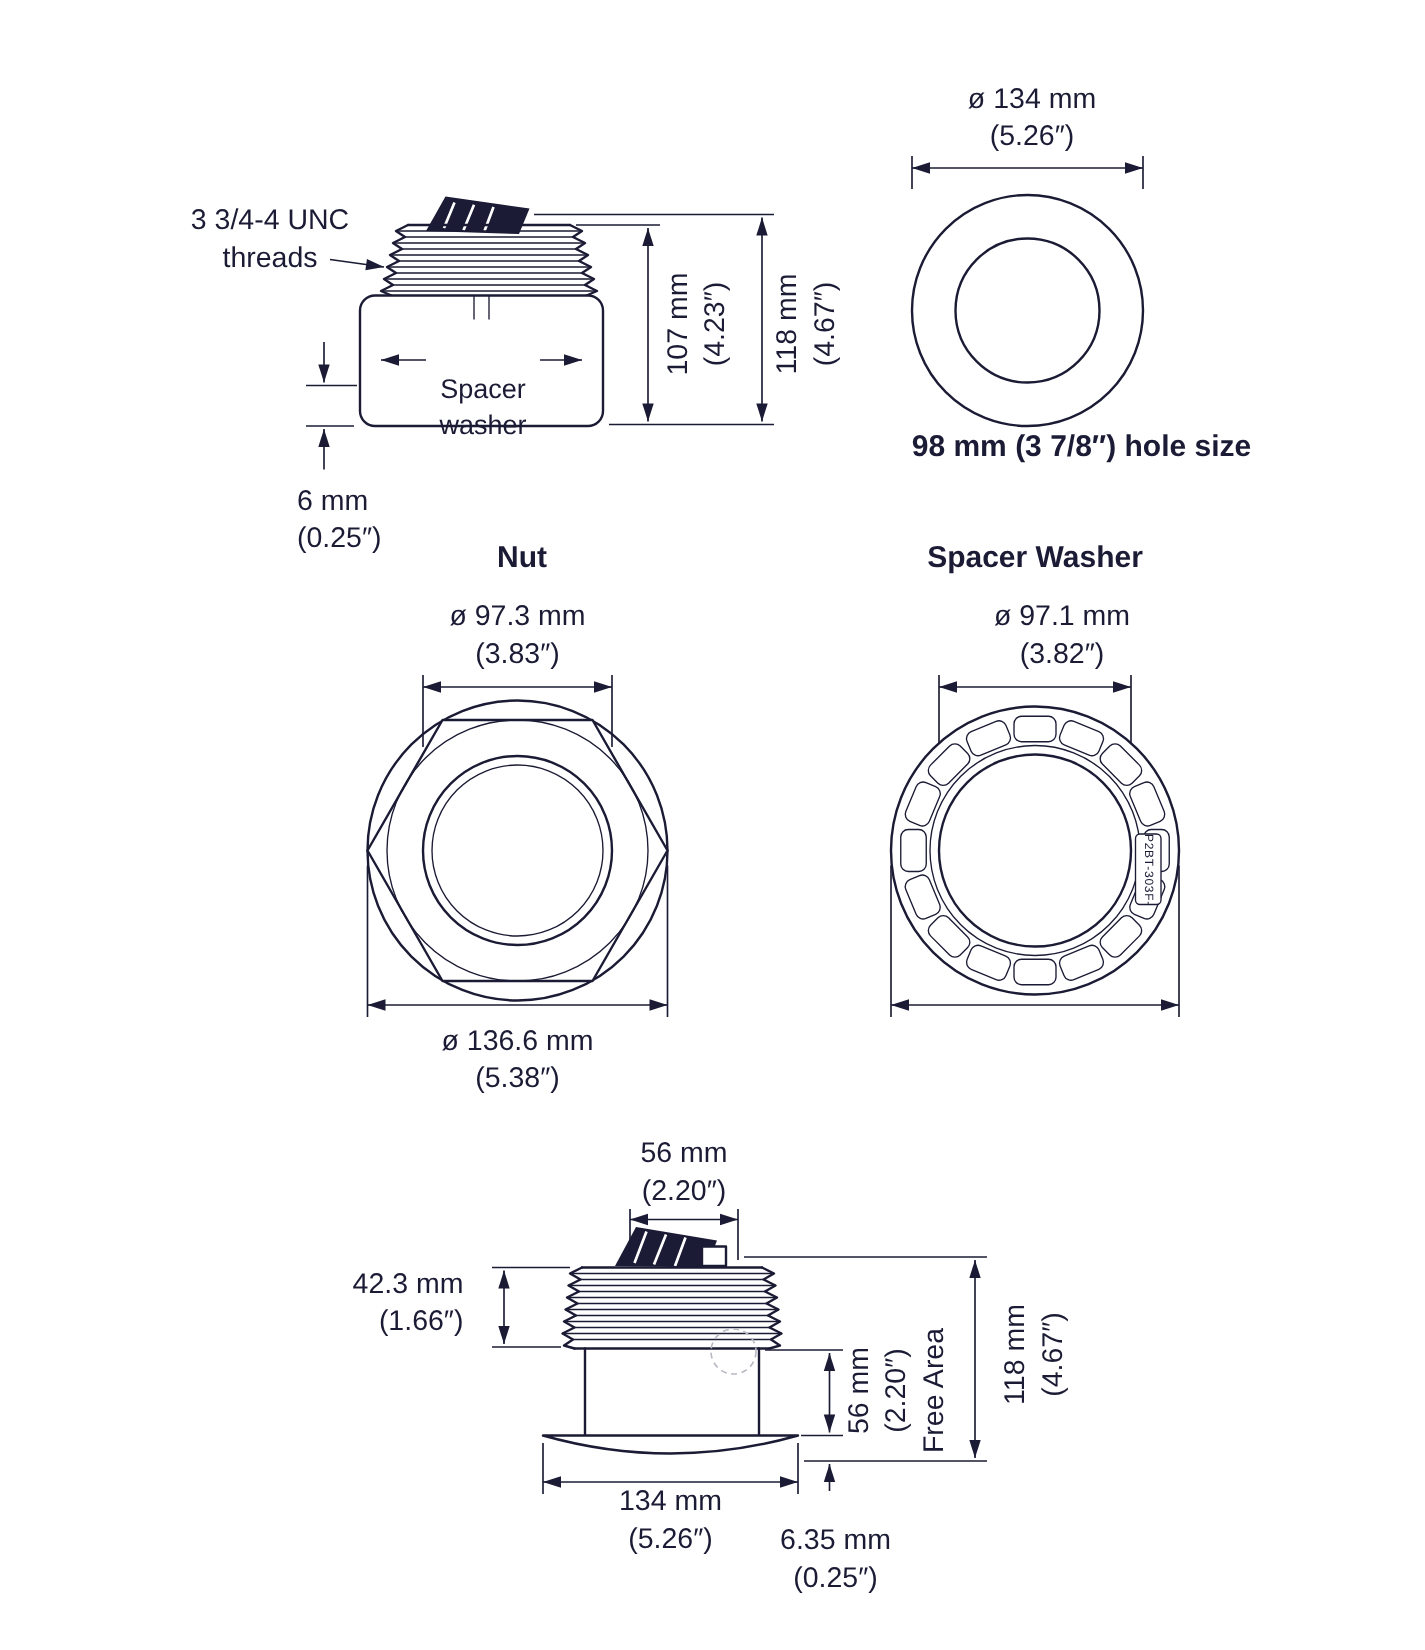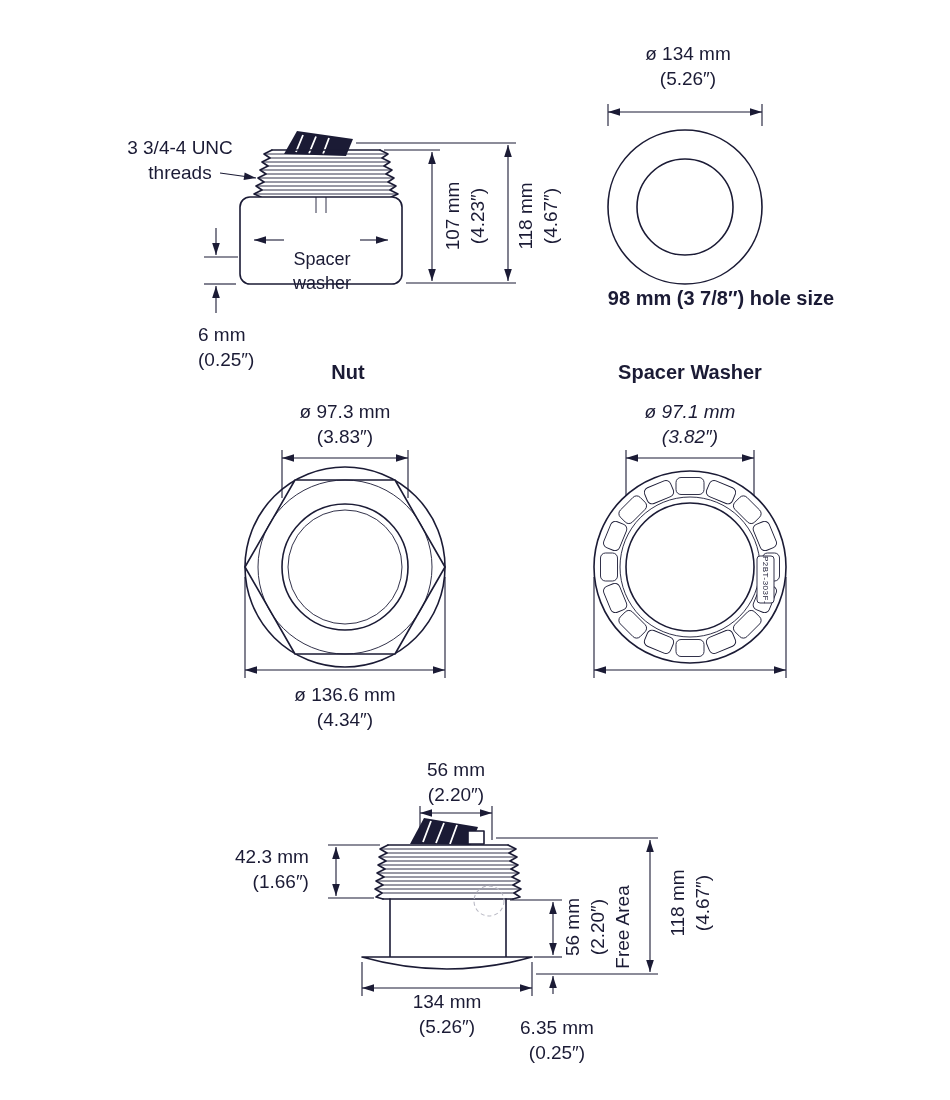--- a/index.html
+++ b/index.html
@@ -191,32 +191,32 @@
 threads</div>
   <div class="label" style="left:322px; top:233px; font-size:18px;margin-top:39px;">Spacer
 washer</div>
   <div class="label rot" style="left:465px; top:216px;">107 mm
 (4.23″)</div>
   <div class="label rot" style="left:538px; top:216px;">118 mm
 (4.67″)</div>
   <div class="label left" style="left:198px; top:347px;">6 mm
 (0.25″)</div>
 
-  <div class="label" style="left:688px; top:66px;">ø 134 mm
+  <div class="label" style="left:688px; top:79px;">ø 134 mm
 (5.26″)</div>
   <div class="label bold" style="left:721px; top:298px;">98 mm (3 7/8″) hole size</div>
 
   <div class="label bold" style="left:348px; top:372px;">Nut</div>
   <div class="label" style="left:345px; top:424px;">ø 97.3 mm
 (3.83″)</div>
   <div class="label" style="left:345px; top:707px;">ø 136.6 mm
-(4.34″)</div>
+(5.38″)</div>
 
   <div class="label bold" style="left:690px; top:372px;">Spacer Washer</div>
-  <div class="label" style="left:690px; top:424px;font-style:italic;">ø 97.1 mm
+  <div class="label" style="left:708px; top:424px;">ø 97.1 mm
 (3.82″)</div>
   <div class="label tiny" style="left:765px; top:580px;">P2BT-303F-</div>
 
   <div class="label" style="left:456px; top:782px;">56 mm
 (2.20″)</div>
   <div class="label" style="left:272px; top:869px;text-align:right;">42.3 mm
 (1.66″)</div>
   <div class="label rot" style="left:598px; top:927px;">56 mm
 (2.20″)
 Free Area</div>

